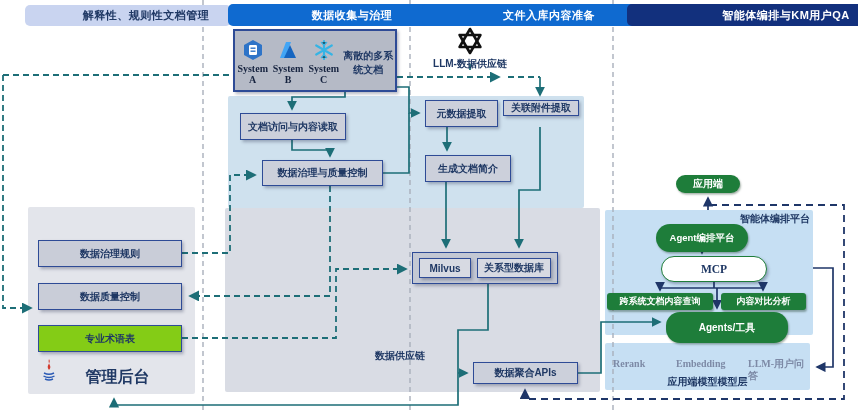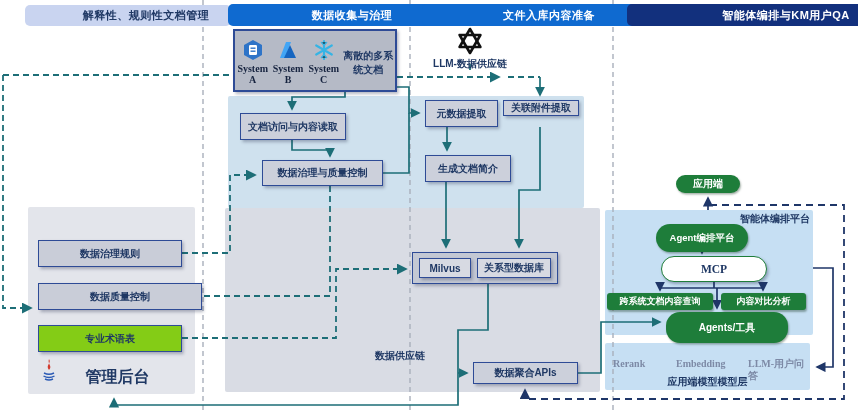--- a/index.html
+++ b/index.html
@@ -145,21 +145,21 @@
 
   <div class="box" style="left:412px;top:252px;width:146px;height:32px;background:#c3c8d4;"></div>
   <div class="box" style="left:419px;top:258px;width:52px;height:20px;background:#d7dae2;">Milvus</div>
   <div class="box" style="left:477px;top:258px;width:74px;height:20px;background:#d7dae2;">关系型数据库</div>
 
   <div class="box" style="left:473px;top:362px;width:105px;height:22px;">数据聚合APIs</div>
 
   <div class="lbl" style="left:355px;top:349px;width:90px;font-size:10px;">数据供应链</div>
 
   <div class="box" style="left:38px;top:240px;width:144px;height:27px;background:#c9cdd8;">数据治理规则</div>
-  <div class="box" style="left:38px;top:283px;width:164px;height:27px;background:#c9cdd8;">数据质量控制</div>
+  <div class="box" style="left:38px;top:283px;width:144px;height:27px;background:#c9cdd8;">数据质量控制</div>
   <div class="box" style="left:38px;top:325px;width:144px;height:27px;background:#84cc16;">专业术语表</div>
   <span class="abs" style="left:40px;top:358px;">
     <svg width="18" height="26" viewBox="0 0 18 26">
       <path d="M9,1 C12,5 5,7 9,12 C13,8 7,6 9,1 Z" fill="#d23a2e"></path>
       <path d="M4,15 q5,2.5 10,0 M3.5,18 q5.5,3 11,0 M5,21 q4,2 8,0" stroke="#2a5ab4" stroke-width="1.4" fill="none"></path>
     </svg>
   </span>
   <div class="lbl" style="left:75px;top:367px;width:85px;font-size:16px;">管理后台</div>
 
   <div class="gbox pill" style="left:676px;top:175px;width:64px;height:18px;font-size:10px;">应用端</div>

